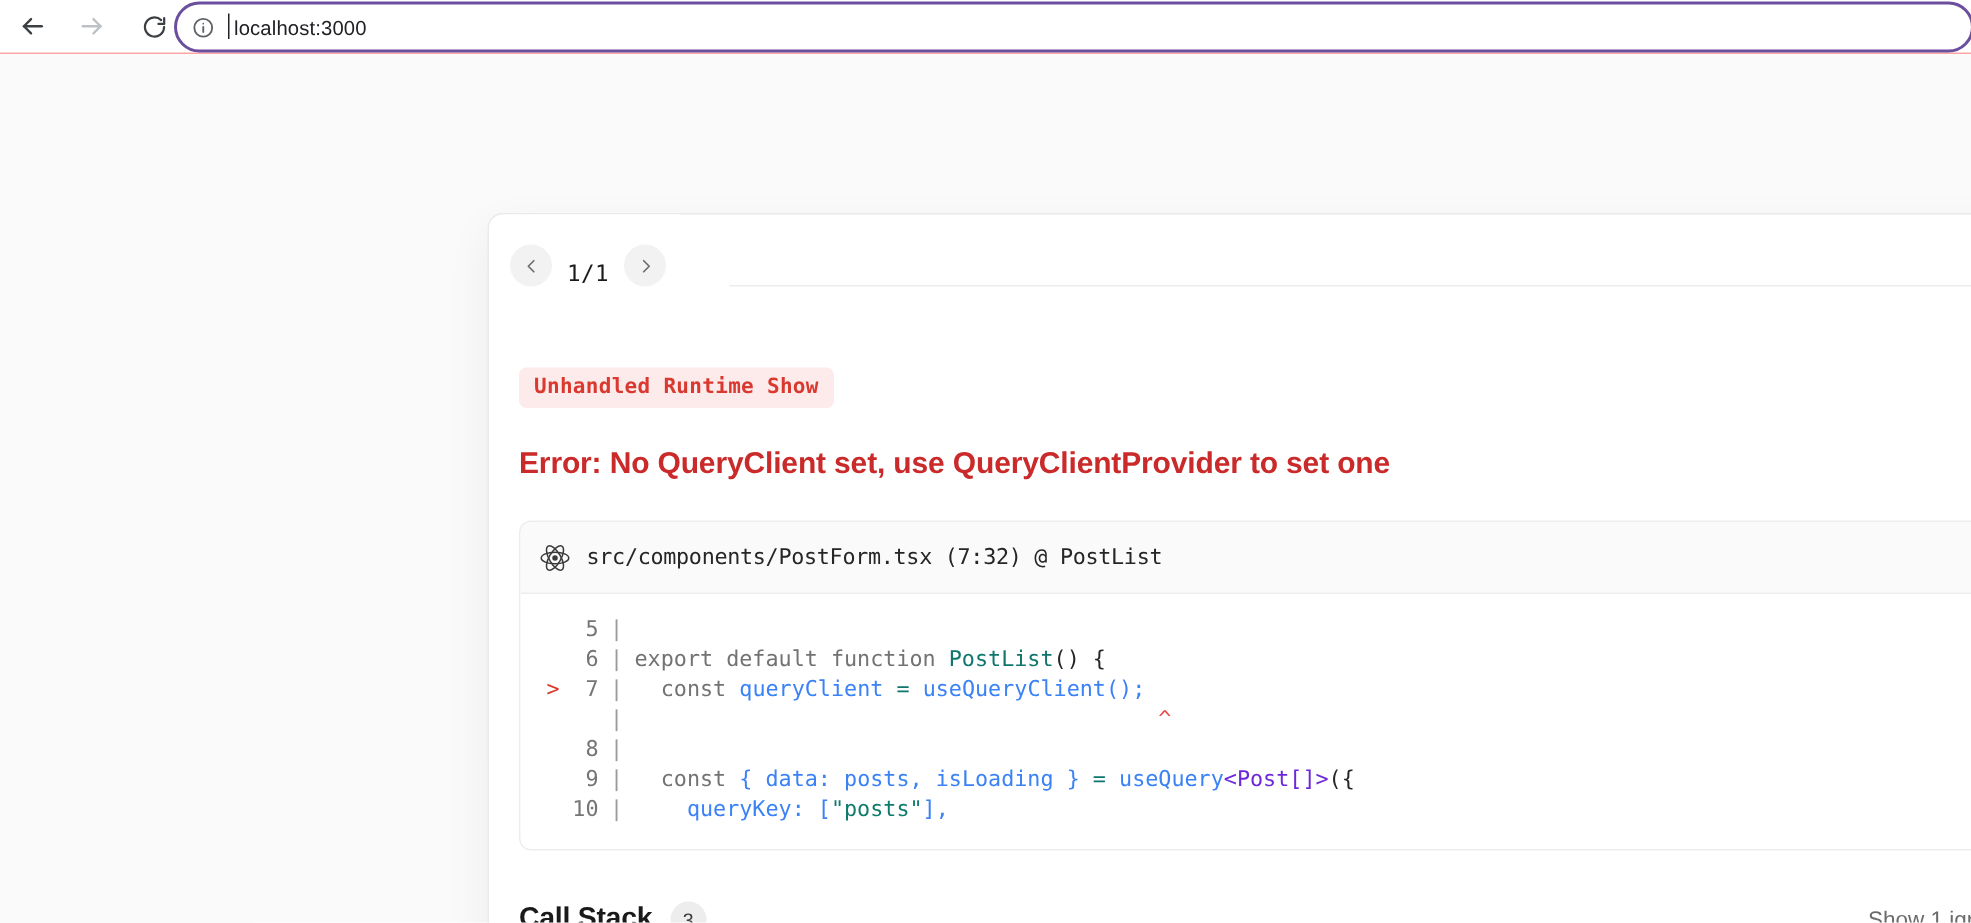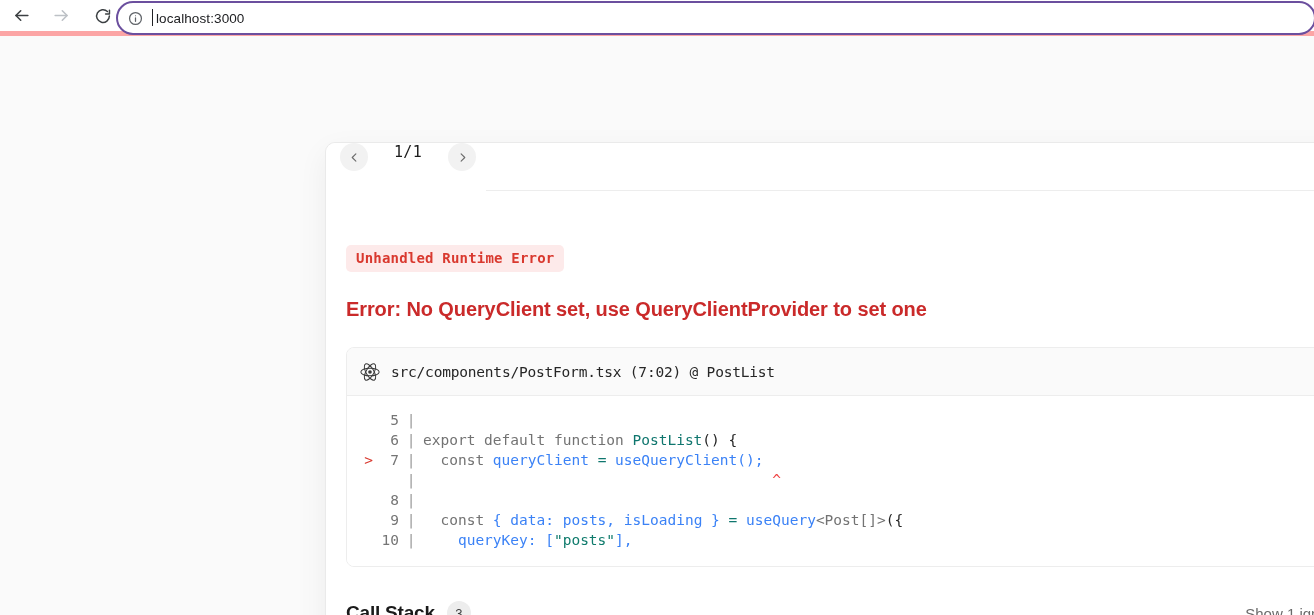--- a/index.html
+++ b/index.html
@@ -14,21 +14,21 @@
 
   
   #browser-chrome {
     position: absolute;
     left: 0; top: 0;
     width: 1314px;
     height: 36px;
     background: #ffffff;
     display: flex;
     align-items: center;
-    border-bottom: 5px solid #fca5a5;
+    border-bottom: 1px solid #fca5a5;
   }
 
   .nav-btn {
     width: 30px; height: 30px;
     display: flex; align-items: center; justify-content: center;
     flex: 0 0 auto;
   }
   .nav-btn svg { display: block; }
 
   #back-button   { margin-left: 6px; }
@@ -91,22 +91,22 @@
     box-shadow: 0 10px 30px rgba(0,0,0,0.06);
   }
 
   
   #overlay-tab {
     position: absolute;
     left: 0; top: 0;
     height: 48px;
     padding: 0 18px 0 14px;
     display: flex;
-    align-items: flex-start;
-    gap: 26px;
+    align-items: flex-end;
+    gap: 10px;
     background: #ffffff;
     border-radius: 10px 10px 0 0;
   }
   #overlay-tab::after {
     content: "";
     position: absolute;
     right: -22px; top: 0;
     width: 22px; height: 48px;
     background:
       radial-gradient(circle at 22px 0, transparent 0 22px, #ffffff 22px 100%);
@@ -217,21 +217,21 @@
   .pipe {
     width: 24px;
     text-align: center;
     color: #9b9b9b;
     flex: 0 0 auto;
   }
   .code-text { color: #262626; }
 
   .tok-keyword { color: #737373; }
   .tok-fn      { color: #0f766e; }
-  .tok-type    { color: #737373; }
+  .tok-type    { color: #6d28d9; }
   .tok-punct   { color: #262626; }
   .tok-string  { color: #0f7b6c; }
   .tok-plain   { color: #3b82f6; }
   .caret       { color: #ef4444; }
 
   
   #call-stack-section {
     margin: 34px 0 0 20px;
     width: 1046px;
     display: flex;
@@ -316,35 +316,35 @@
       <button class="round-btn">
         <svg width="11" height="11" viewBox="0 0 24 24" fill="none" stroke="#6b6b6b" stroke-width="2.4" stroke-linecap="round" stroke-linejoin="round">
           <polyline points="9,4 17,12 9,20"></polyline>
         </svg>
       </button>
     </div>
     <div id="tab-underline"></div>
 
     <div id="overlay-body">
 
-      <div id="error-type-badge">Unhandled Runtime Error</div>
+      <div id="error-type-badge">Unhandled Runtime Show</div>
 
       <div id="error-message">Error: No QueryClient set, use QueryClientProvider to set one</div>
 
       <div id="code-frame">
         <div id="code-frame-header">
           <svg id="react-icon" viewBox="0 0 24 24">
             <g fill="none" stroke="#3a3a3a" stroke-width="1.1">
               <ellipse cx="12" cy="12" rx="10" ry="4.2"></ellipse>
               <ellipse cx="12" cy="12" rx="10" ry="4.2" transform="rotate(60 12 12)"></ellipse>
               <ellipse cx="12" cy="12" rx="10" ry="4.2" transform="rotate(120 12 12)"></ellipse>
             </g>
             <circle cx="12" cy="12" r="2" fill="#3a3a3a"></circle>
           </svg>
-          <span id="code-frame-path">src/components/PostForm.tsx (7:02) @ PostList</span>
+          <span id="code-frame-path">src/components/PostForm.tsx (7:32) @ PostList</span>
         </div>
         <div id="code-lines"><div class="code-row"><span class="marker"></span><span class="lineno">5</span><span class="pipe">|</span><span class="code-text"></span></div><div class="code-row"><span class="marker"></span><span class="lineno">6</span><span class="pipe">|</span><span class="code-text"><span class="tok-keyword">export default function </span><span class="tok-fn">PostList</span><span class="tok-punct">() {</span></span></div><div class="code-row"><span class="marker">&gt;</span><span class="lineno">7</span><span class="pipe">|</span><span class="code-text"><span class="tok-plain">  </span><span class="tok-keyword">const</span><span class="tok-plain"> queryClient </span><span class="tok-fn">=</span><span class="tok-plain"> useQueryClient();</span></span></div><div class="code-row"><span class="marker"></span><span class="lineno"></span><span class="pipe">|</span><span class="code-text"><span>                                        </span><span class="caret">^</span></span></div><div class="code-row"><span class="marker"></span><span class="lineno">8</span><span class="pipe">|</span><span class="code-text"></span></div><div class="code-row"><span class="marker"></span><span class="lineno">9</span><span class="pipe">|</span><span class="code-text"><span class="tok-plain">  </span><span class="tok-keyword">const</span><span class="tok-plain"> { data: posts, isLoading } </span><span class="tok-fn">=</span><span class="tok-plain"> useQuery</span><span class="tok-type">&lt;Post</span><span class="tok-type">[]&gt;</span><span class="tok-punct">({</span></span></div><div class="code-row"><span class="marker"></span><span class="lineno">10</span><span class="pipe">|</span><span class="code-text"><span class="tok-plain">    queryKey: [</span><span class="tok-string">"posts"</span><span class="tok-plain">],</span></span></div></div>
       </div>
 
       <div id="call-stack-section">
         <span id="call-stack-title">Call Stack</span>
         <span id="call-stack-count">3</span>
         <button id="show-ignored-button">Show 1 ignored frame</button>
       </div>
 

